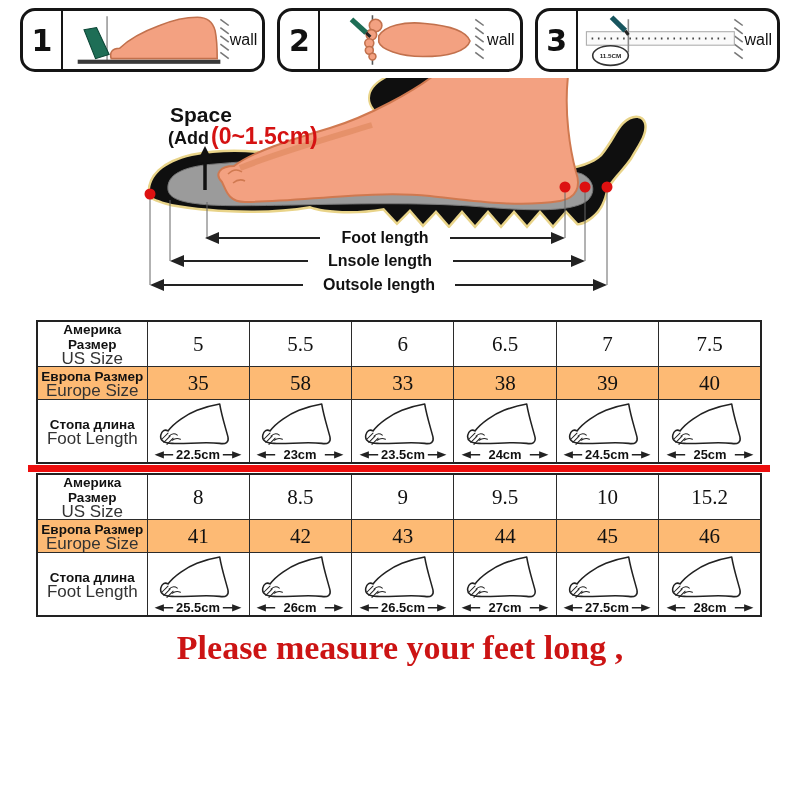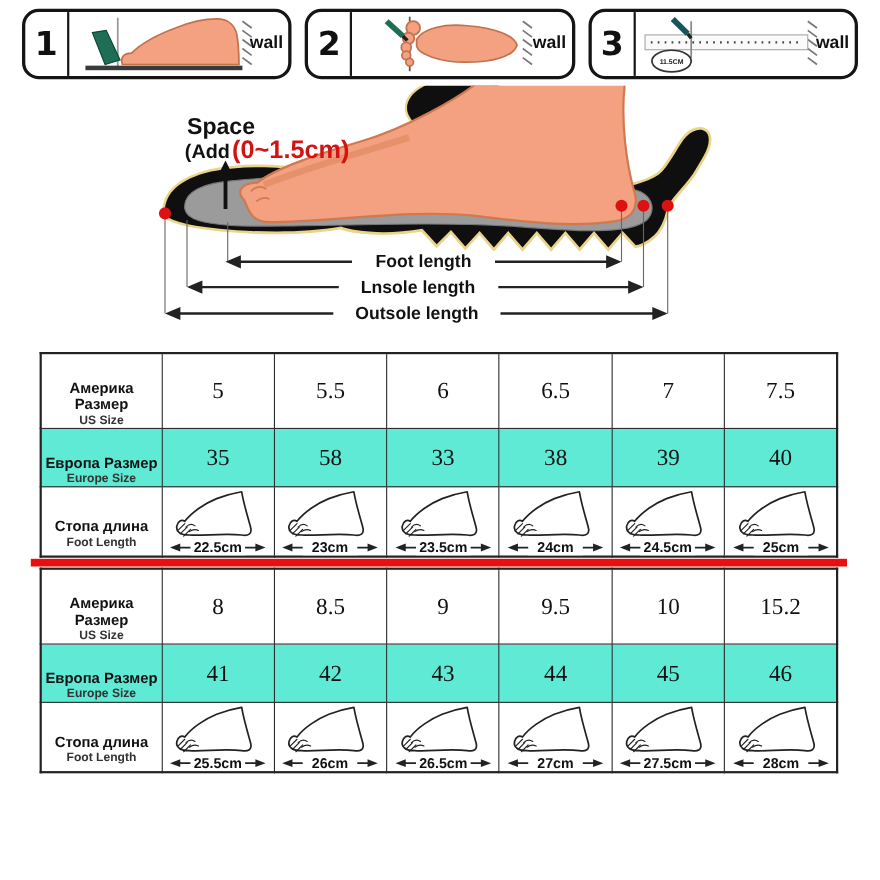--- a/index.html
+++ b/index.html
@@ -7,45 +7,45 @@
         font-family:"Liberation Sans",sans-serif;}
 
   
   .steps{position:absolute;top:8px;left:20px;right:20px;height:64px;display:flex;gap:12px;}
   .step{flex:1;border:3px solid #151515;border-radius:15px;display:flex;overflow:hidden;background:#fff;}
   .step-num{width:38px;border-right:2.5px solid #151515;display:flex;align-items:center;justify-content:center;
             font-family:"DejaVu Sans",sans-serif;font-weight:bold;font-size:30px;color:#111;}
   .step-art{flex:1;position:relative;}
   .step-art svg{position:absolute;inset:0;width:100%;height:100%;}
   .wall{position:absolute;right:5px;top:50%;transform:translateY(-50%);
-        font-weight:bold;font-size:16px;color:#111;}
+        font-weight:normal;font-size:16px;color:#111;}
 
   
   .diagram{position:absolute;top:78px;left:0;width:800px;height:240px;text-align:center;}
   .diagram svg{width:800px;height:240px;display:block;}
   .space-t{font:bold 21px "Liberation Sans",sans-serif;fill:#111;}
   .add-t{font:bold 18px "Liberation Sans",sans-serif;fill:#111;}
   .add-r{font:bold 23px "Liberation Sans",sans-serif;fill:#d51212;}
   .arrow-line{stroke:#222;stroke-width:2.2;}
   .arrow-head{fill:#222;}
   .guide{stroke:#666;stroke-width:1;}
   .arrow-label{font:bold 16px "Liberation Sans",sans-serif;fill:#111;text-anchor:middle;}
   .dot{fill:#dd1111;}
 
   
   .tables{position:absolute;top:320px;left:36px;width:726px;}
   .size-table{border-collapse:collapse;width:726px;table-layout:fixed;background:#fff;
               border:2.5px solid #222;}
   .size-table td,.size-table th{border:1.5px solid #2b2b2b;text-align:center;padding:0;vertical-align:middle;}
   .size-table col.c0{width:110px;}
   tr.r-us{height:33px;}
-  tr.r-eu{height:33px;background:#5eead4;}
+  tr.r-eu{height:33px;background:#fdba74;}
   tr.r-foot{height:55px;}
-  .lbl .ru{display:block;font-weight:bold;font-size:13.5px;color:#111;line-height:15px;margin-top:23px;}
-  .lbl .en{display:block;font-weight:bold;font-size:11px;color:#333;line-height:14px;}
+  .lbl .ru{display:block;font-weight:bold;font-size:13.5px;color:#111;line-height:15px;}
+  .lbl .en{display:block;font-weight:normal;font-size:17px;color:#333;line-height:14px;}
   .val{font-family:"Liberation Serif",serif;font-size:21px;color:#111;}
   .foot-cell svg{width:96px;height:60px;display:block;margin:2px auto 0;}
   .fm-line{stroke:#222;stroke-width:1.5;}
   .fm-head{fill:#222;}
   .fm-text{font:bold 12.5px "Liberation Sans",sans-serif;fill:#111;text-anchor:middle;}
   .foot-stroke{fill:none;stroke:#222;stroke-width:1.5;stroke-linecap:round;}
   .red-divider{height:7px;background:#ec0e0e;margin:1px -8px;}
 
   
   .footer{position:absolute;top:620px;left:0;width:800px;text-align:center;
@@ -415,15 +415,16 @@
                 <rect x="21" y="44" width="48" height="14" fill="#fff"></rect>
                 <text class="fm-text" x="45" y="55">28cm</text>
               </svg>
         </td>
       </tr>
     </tbody>
       </table>
   </div>
 
   <div class="footer">
+    <div>Please measure your feet long ,</div>
   </div>
 
 </div>
 
 </body></html>

